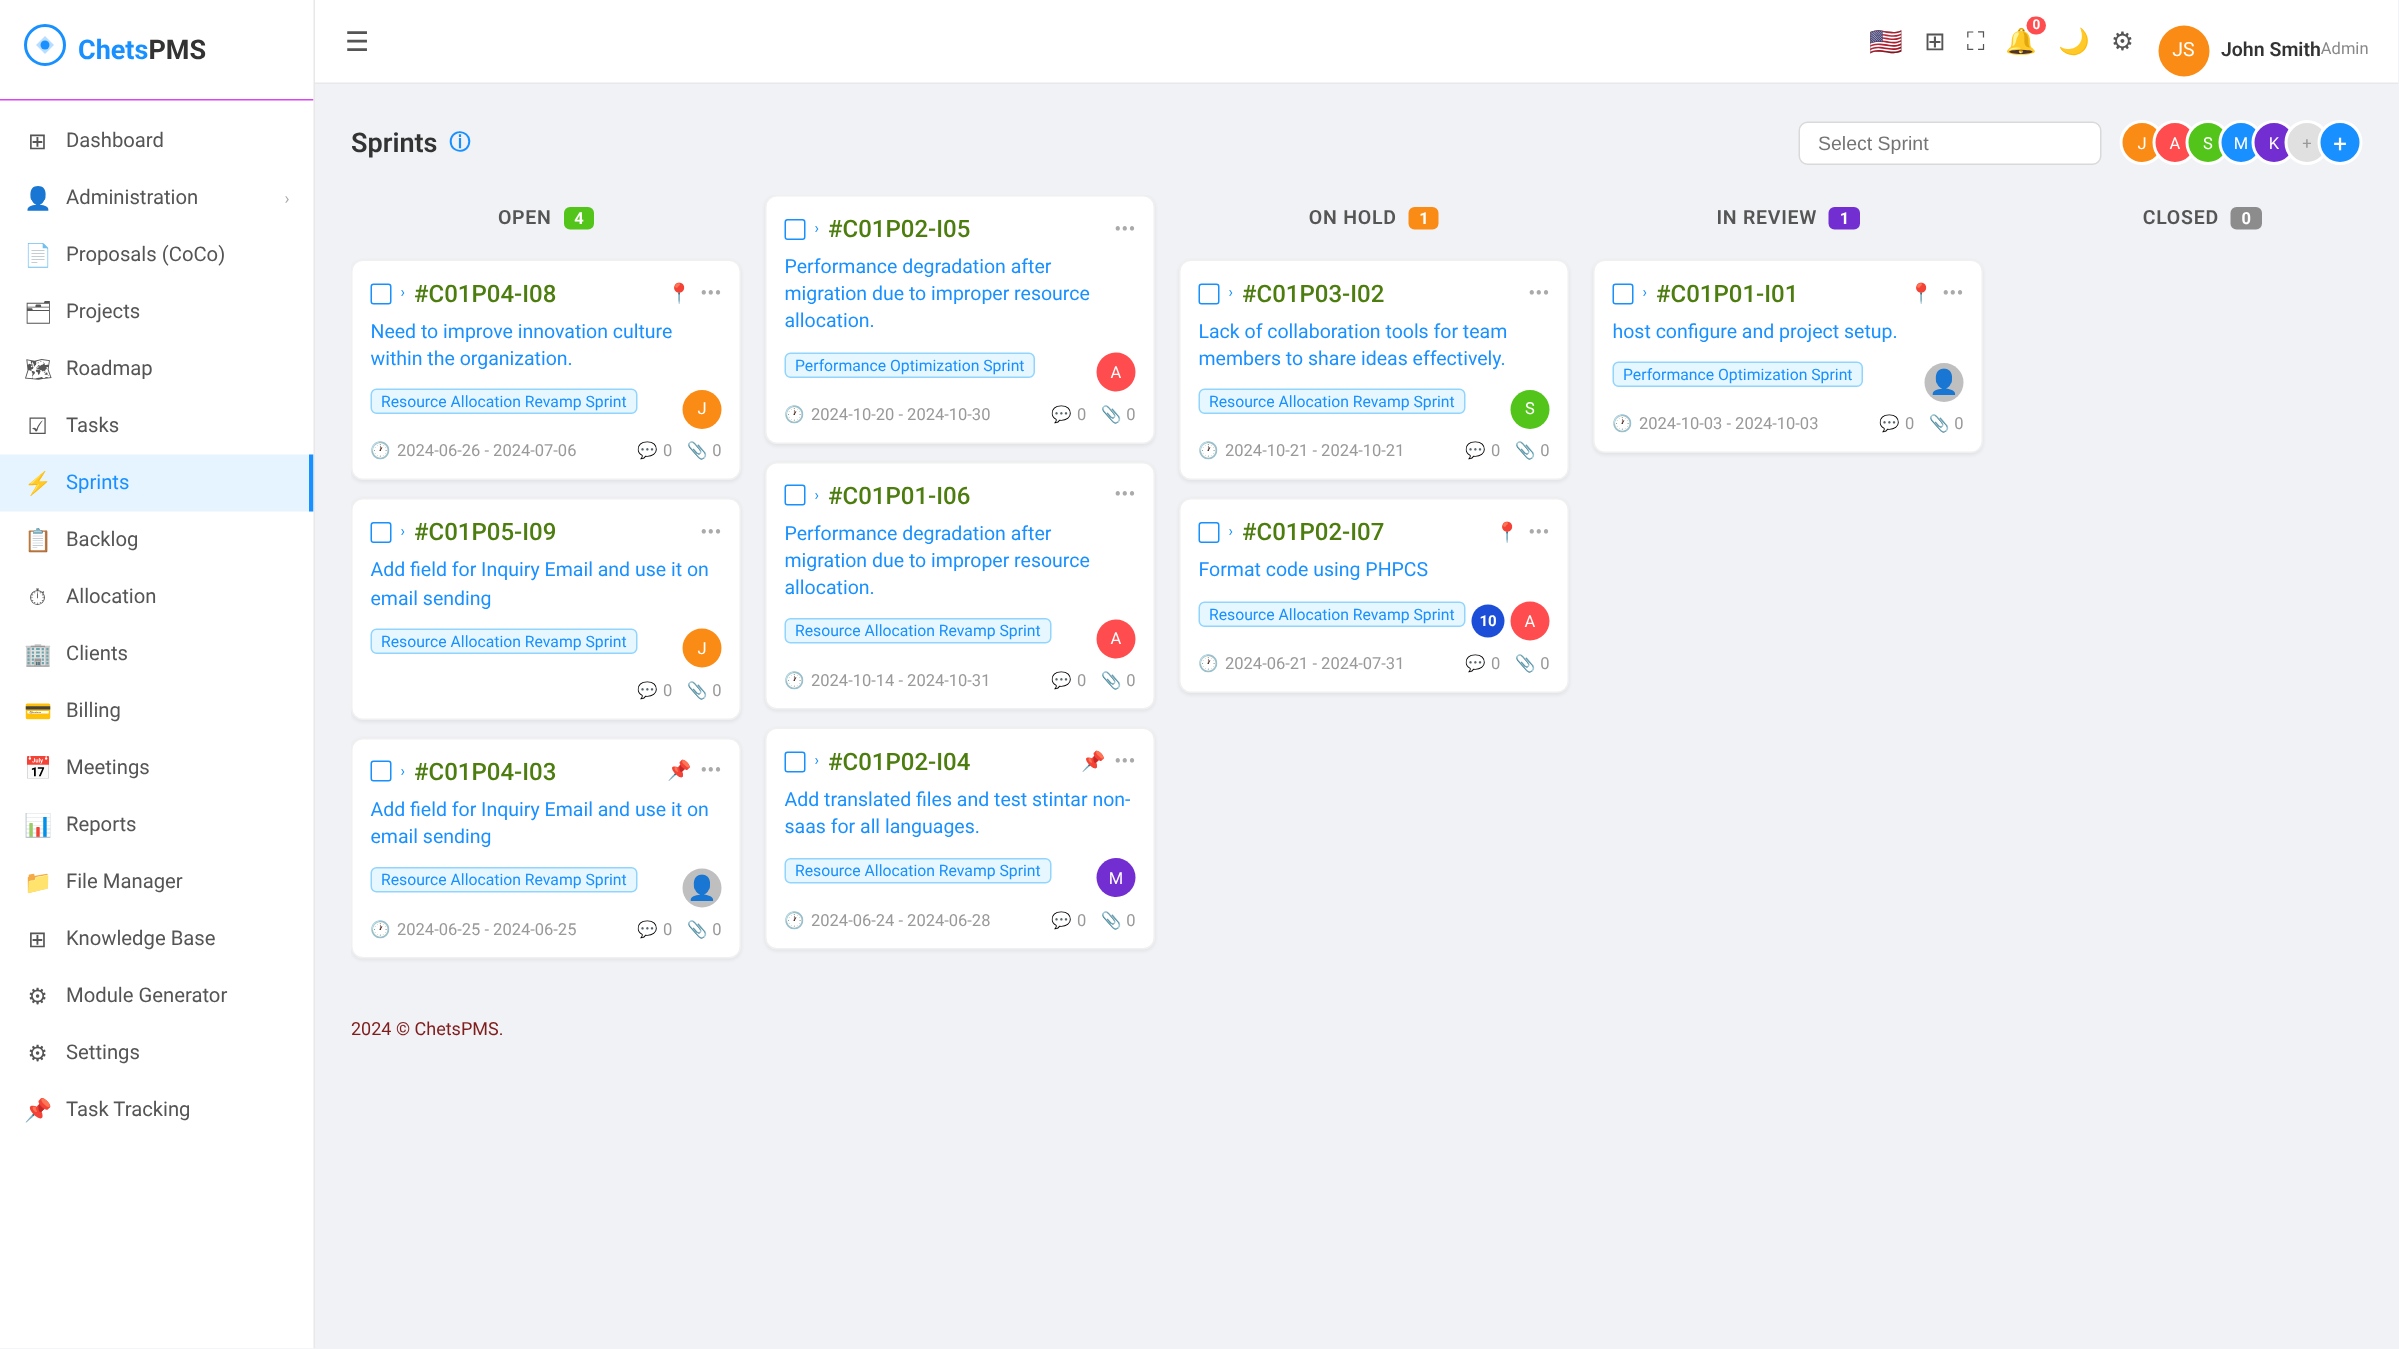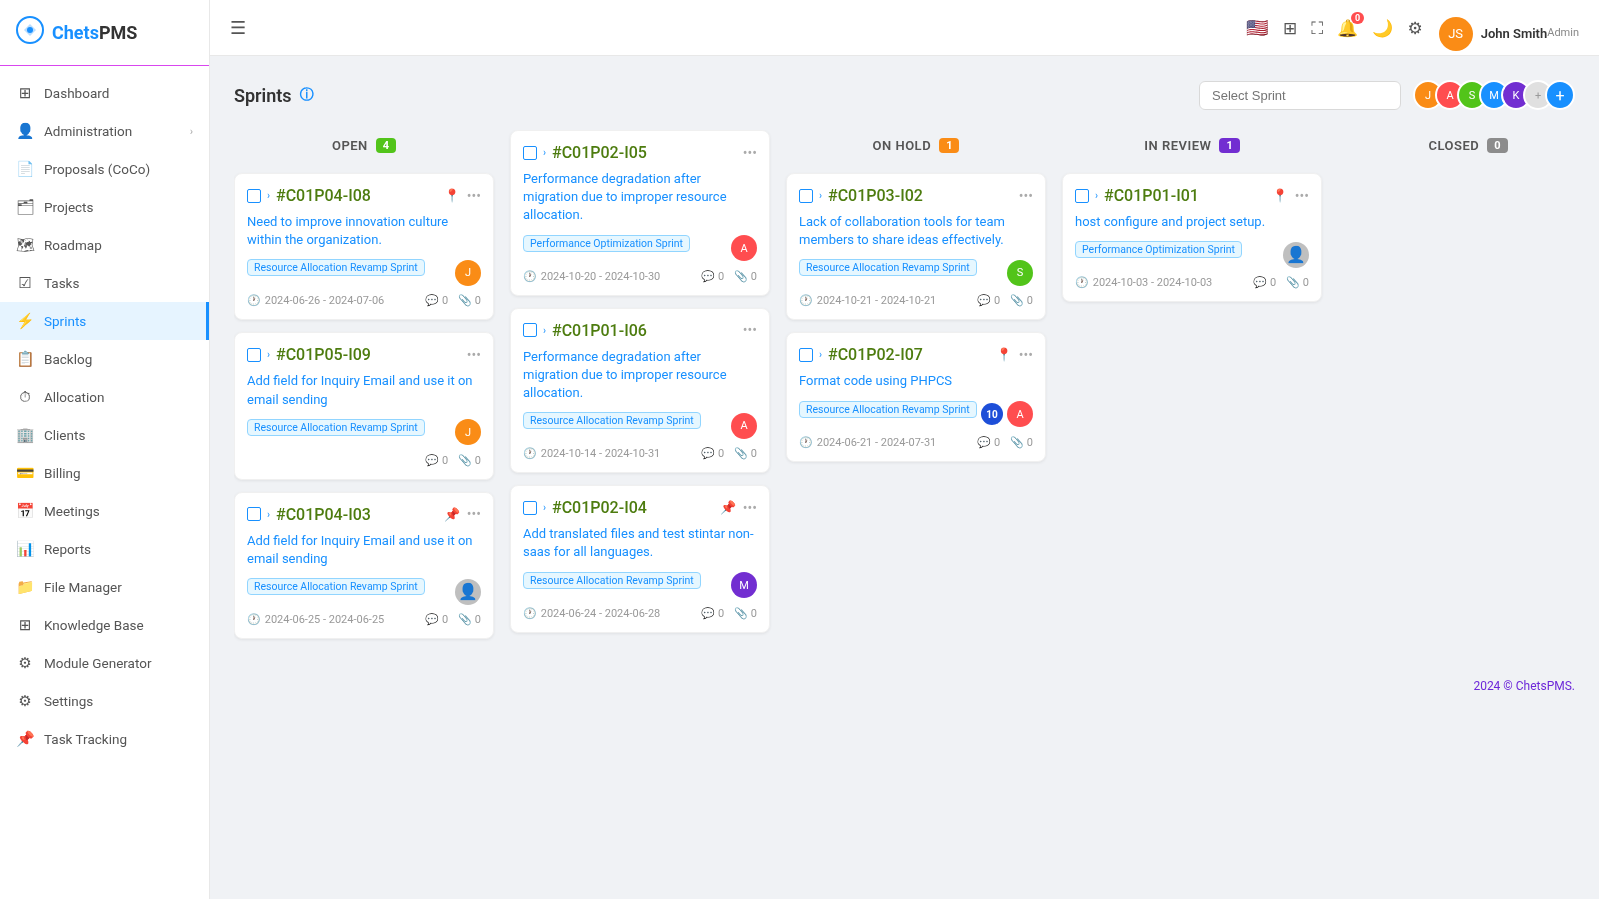--- a/index.html
+++ b/index.html
@@ -541,15 +541,15 @@
   </div>
         <div class="kanban-col">
     <div class="col-header">
       <span class="col-title">CLOSED</span>
       <span class="col-badge badge-closed">0</span>
     </div>
 
   </div>
       </div>
 
-    <div style="text-align:right; margin-top:20px; font-size:12px; color:#6d28d9;">2024 © ChetsPMS.</div>
+    <div style="margin-top:20px; font-size:12px; color:#7f1d1d;">2024 © ChetsPMS.</div>
   </div>
 </div>
 
 </body></html>

